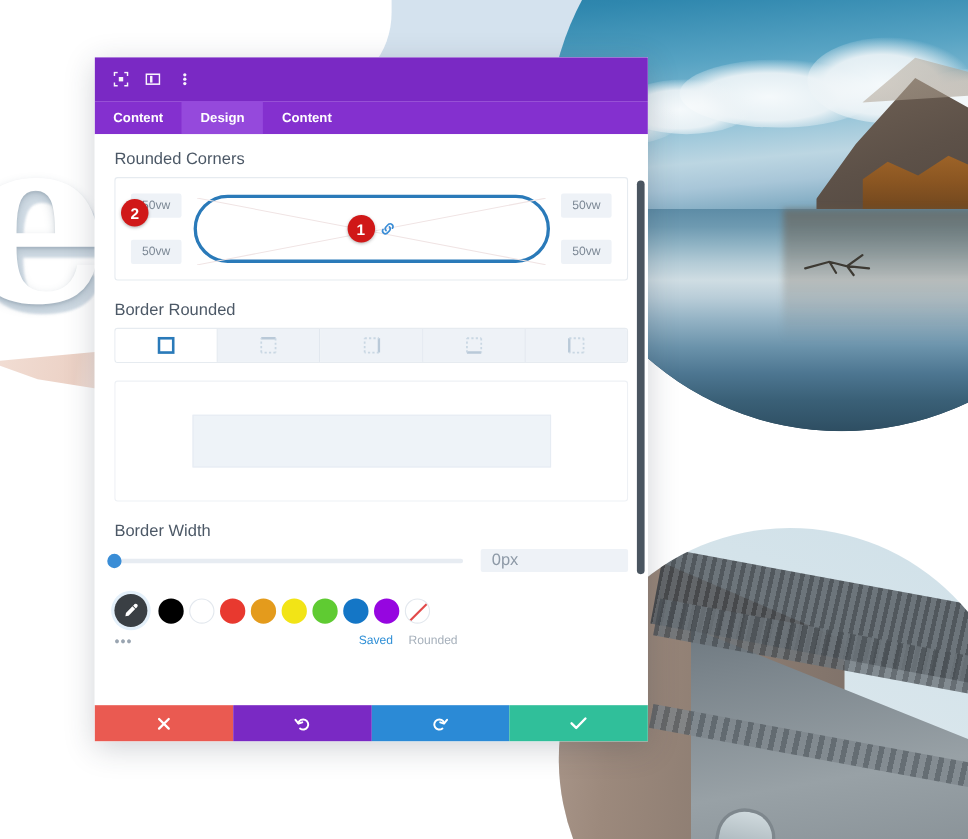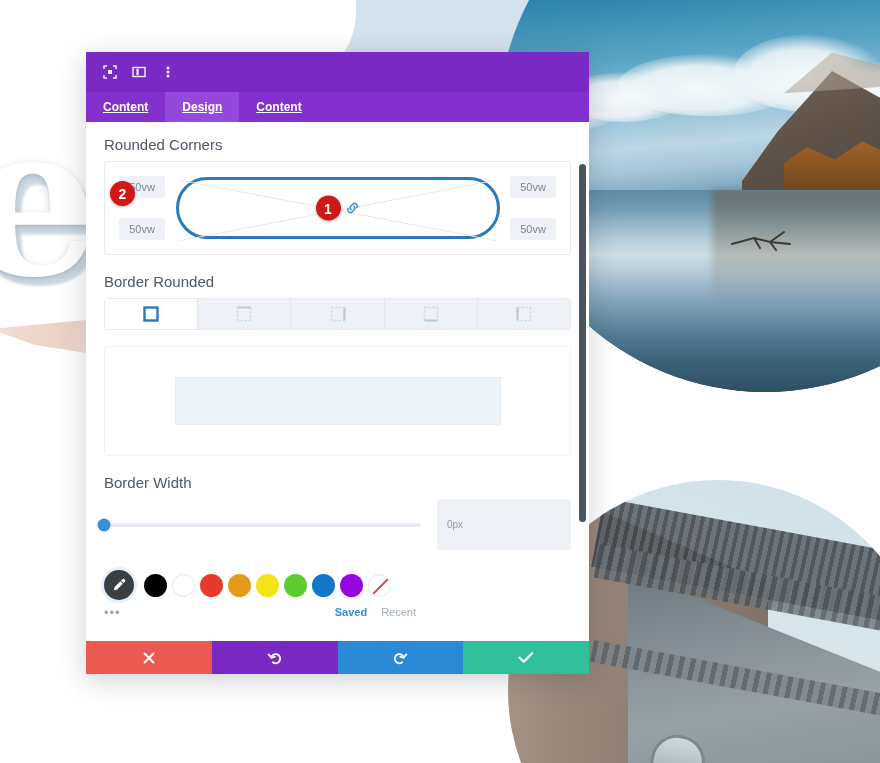--- a/index.html
+++ b/index.html
@@ -234,21 +234,20 @@
     flex: none;
   }
   .tab {
     padding: 0 17px;
     height: 30px;
     display: flex; align-items: center;
     color: #ffffff;
     font-size: 12px;
     font-weight: 700;
     cursor: pointer;
-    text-decoration: underline;
   }
   .tab.active { background: #9549dc; }
 
   .modal-body {
     flex: 1;
     position: relative;
     overflow: hidden;
     background: #ffffff;
   }
   .body-inner { padding: 14px 18px 10px 18px; }
@@ -384,22 +383,22 @@
     transform: translate(-50%,-50%);
     width: 13px; height: 13px;
     border-radius: 50%;
     background: #3a8dd6;
     cursor: grab;
   }
   .slider-value {
     width: 134px;
     background: #eef2f7;
     color: #8e9aa7;
-    font-size: 10px;
-    padding: 20px 10px;
+    font-size: 15px;
+    padding: 2px 10px;
     border-radius: 2px;
     cursor: text;
   }
 
   
   .swatch-row { display: flex; align-items: center; gap: 5px; margin-bottom: 4px; }
   .swatch {
     width: 23px; height: 23px;
     border-radius: 50%;
     cursor: pointer;
@@ -433,21 +432,21 @@
   .swatch-meta {
     display: flex; align-items: center;
     margin-top: 3px; margin-bottom: 14px;
     height: 16px;
   }
   .dots-more {
     color: #9aa5b1; font-size: 13px; letter-spacing: 1px;
     width: 40px; cursor: pointer;
   }
   .meta-right { margin-left: auto; display: flex; gap: 14px; padding-right: 155px; }
-  .meta-saved { color: #2f8fd6; font-size: 11px; font-weight: 700; cursor: pointer; }
+  .meta-saved { color: #2f8fd6; font-size: 11px; font-weight: 400; cursor: pointer; }
   .meta-recent { color: #a6b0bb; font-size: 11px; cursor: pointer; }
 
   
   .scrollbar {
     position: absolute;
     right: 3px; top: 42px;
     width: 7px; height: 358px;
     background: #4a5560;
     border-radius: 4px;
     cursor: grab;
@@ -633,21 +632,21 @@
         <div class="swatch" style="background:#f2e416"></div>
         <div class="swatch" style="background:#5fcb32"></div>
         <div class="swatch" style="background:#1476c6"></div>
         <div class="swatch" style="background:#9606e0"></div>
         <div class="swatch swatch-none"></div>
       </div>
       <div class="swatch-meta">
         <div class="dots-more">•••</div>
         <div class="meta-right">
           <div class="meta-saved">Saved</div>
-          <div class="meta-recent">Recent</div>
+          <div class="meta-recent">Rounded</div>
         </div>
       </div>
 
     </div>
 
     <div class="scrollbar"></div>
   </div>
 
   <div class="modal-footer">
     <div class="foot-btn fb-cancel">

